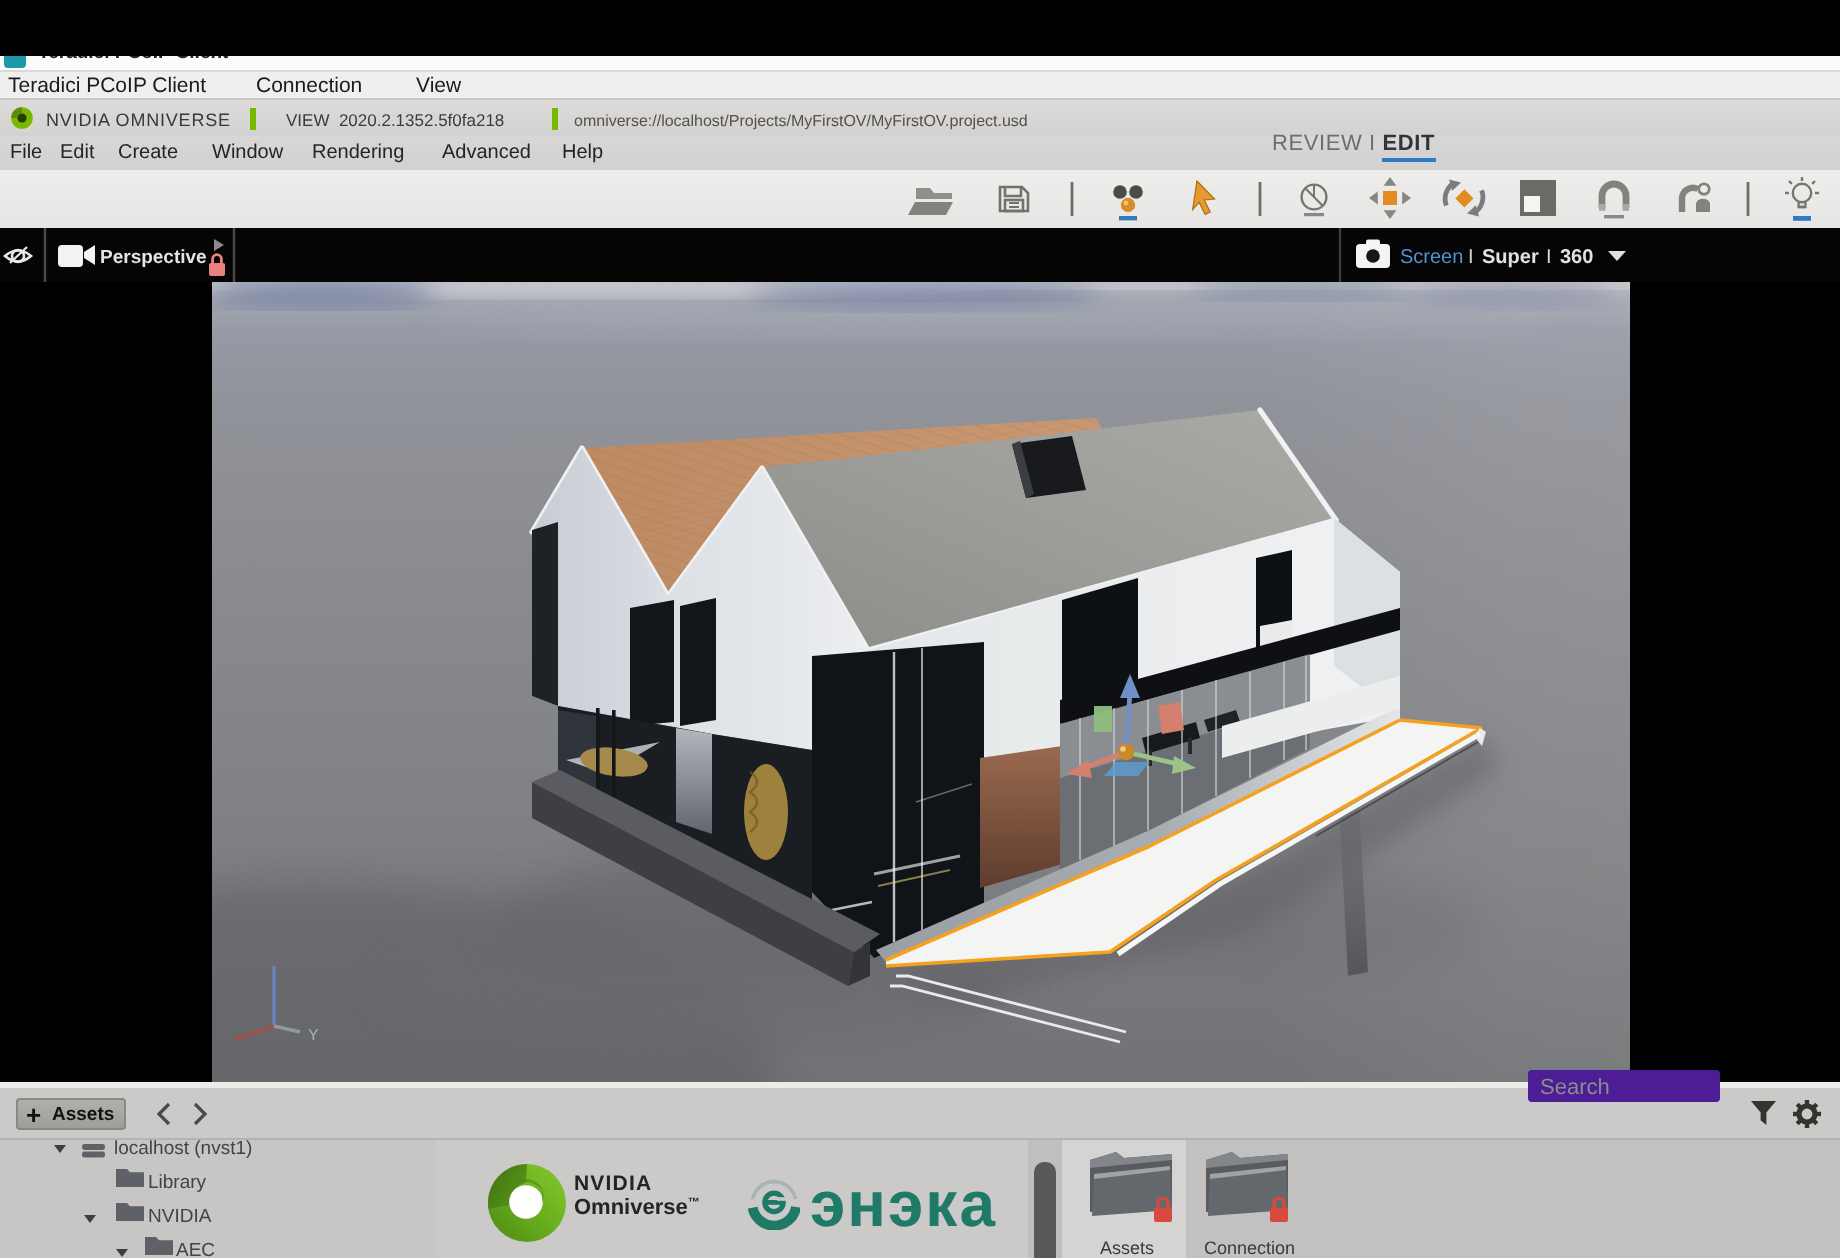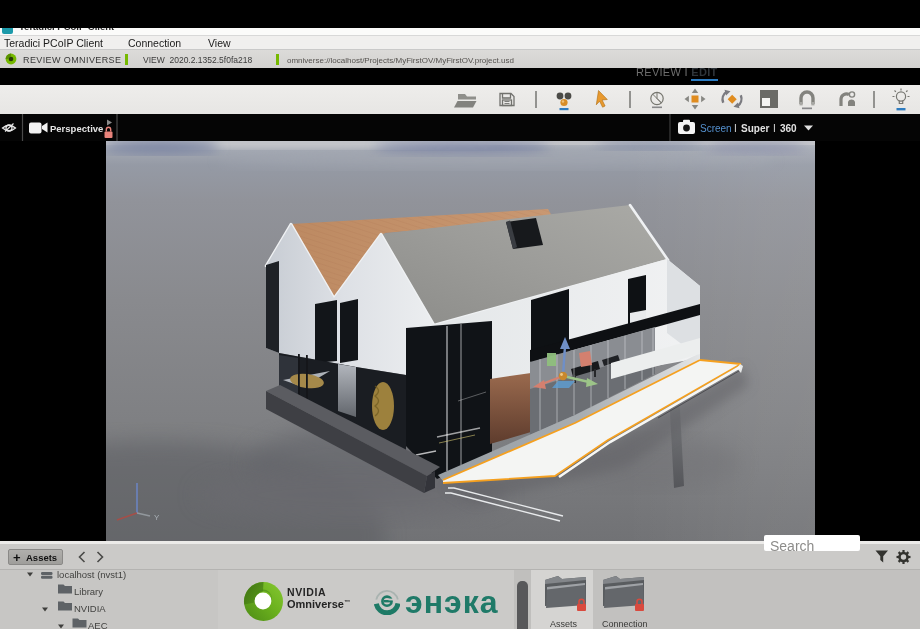--- a/index.html
+++ b/index.html
@@ -26,21 +26,21 @@
 #vpright{left:815px;top:113px;width:105px;height:400px;background:#000;}
 
 #dock{left:0;top:513px;width:920px;height:116px;background:#c7c6c4;}
 #docktop{left:0;top:513px;width:920px;height:3px;background:#eceleb;background:#ecebe9;}
 #dockbar{left:0;top:516px;width:920px;height:26px;background:#cbcac8;border-bottom:1px solid #b4b3b1;box-sizing:border-box;}
 #importbtn{left:8px;top:521px;width:55px;height:16px;background:linear-gradient(#b0afac,#9f9e9b);border:1px solid #8a8987;border-radius:2px;box-sizing:border-box;color:#111;font-size:9.5px;font-weight:bold;}
 #importbtn .plus{position:absolute;left:4px;top:0px;font-size:13px;font-weight:bold;}
 #importbtn .lbl{position:absolute;left:17px;top:2px;}
 #crumb{left:108px;top:520px;width:648px;height:18px;background:#d6d5d3;border-radius:2px;color:#2d2d2b;font-size:9.5px;}
 #crumb span{position:absolute;left:6px;top:4px;letter-spacing:0.2px;}
-#searchbox{left:764px;top:507px;width:96px;height:16px;background:#ffffff;border-radius:2px;color:#8d8c8a;font-size:14px;}
+#searchbox{left:764px;top:507px;width:96px;height:16px;background:#4c1d95;border-radius:2px;color:#8d8c8a;font-size:11px;}
 #searchbox span{position:absolute;left:6px;top:3px;}
 
 #tree{left:0;top:542px;width:517px;height:87px;background:#c7c6c4;overflow:hidden;font-size:9.5px;color:#434341;}
 .trow{position:absolute;height:17px;line-height:17px;white-space:nowrap;}
 .hirow{position:absolute;left:57px;top:65px;width:460px;height:16px;background:#d9d8d6;}
 
 #banner{left:218px;top:542px;width:296px;height:66px;background:#cbcac8;}
 #scrolltrack{left:514px;top:542px;width:17px;height:87px;background:#c0bfbd;}
 #scrollthumb{left:517px;top:553px;width:11px;height:61px;background:#58585a;border-radius:5px;}
 
@@ -59,25 +59,34 @@
     <span style="left:4px">Teradici PCoIP Client</span>
     <span style="left:128px">Connection</span>
     <span style="left:208px">View</span>
   </div>
   <div class="abs" id="nvbar">
     <svg class="abs" style="left:5px;top:3px" width="12" height="12" viewBox="0 0 12 12">
       <circle cx="6" cy="6" r="5.4" fill="#76b900"></circle>
       <circle cx="6" cy="6" r="2.3" fill="#2a3a08"></circle>
       <path d="M6 0.6 A5.4 5.4 0 0 0 0.6 6 L3.7 6 A2.3 2.3 0 0 1 6 3.7 Z" fill="#5a9100"></path>
     </svg>
-    <div class="t" style="left:23px;letter-spacing:0.4px;color:#383838;font-size:9px;top:4.5px">REVIEW OMNIVERSE</div>
+    <div class="t" style="left:23px;letter-spacing:0.4px;color:#383838;font-size:9px;top:4.5px">NVIDIA OMNIVERSE</div>
     <div class="gsep" style="left:125px"></div>
     <div class="t" style="left:143px;font-size:8.5px">VIEW&nbsp; 2020.2.1352.5f0fa218</div>
     <div class="gsep" style="left:276px"></div>
     <div class="t" style="left:287px;font-size:8px;color:#54514e;top:5.5px">omniverse://localhost/Projects/MyFirstOV/MyFirstOV.project.usd</div>
+  </div>
+  <div class="abs" id="menubar2">
+    <span style="left:5px">File</span>
+    <span style="left:30px">Edit</span>
+    <span style="left:59px">Create</span>
+    <span style="left:106px">Window</span>
+    <span style="left:156px">Rendering</span>
+    <span style="left:221px">Advanced</span>
+    <span style="left:281px">Help</span>
   </div>
   <div class="abs" id="review">REVIEW I <b>EDIT</b></div>
   <div class="abs" id="toolbar">
   <svg width="920" height="29" viewBox="0 0 920 29">
 
     <g fill="#8f8f8b">
       <path d="M458 9 h7 l2 2.5 h9 v3 h-18 z"></path>
       <path d="M457.5 16 h19 l-3.5 6.5 h-19 z" fill="#82827e"></path>
     </g>
 

